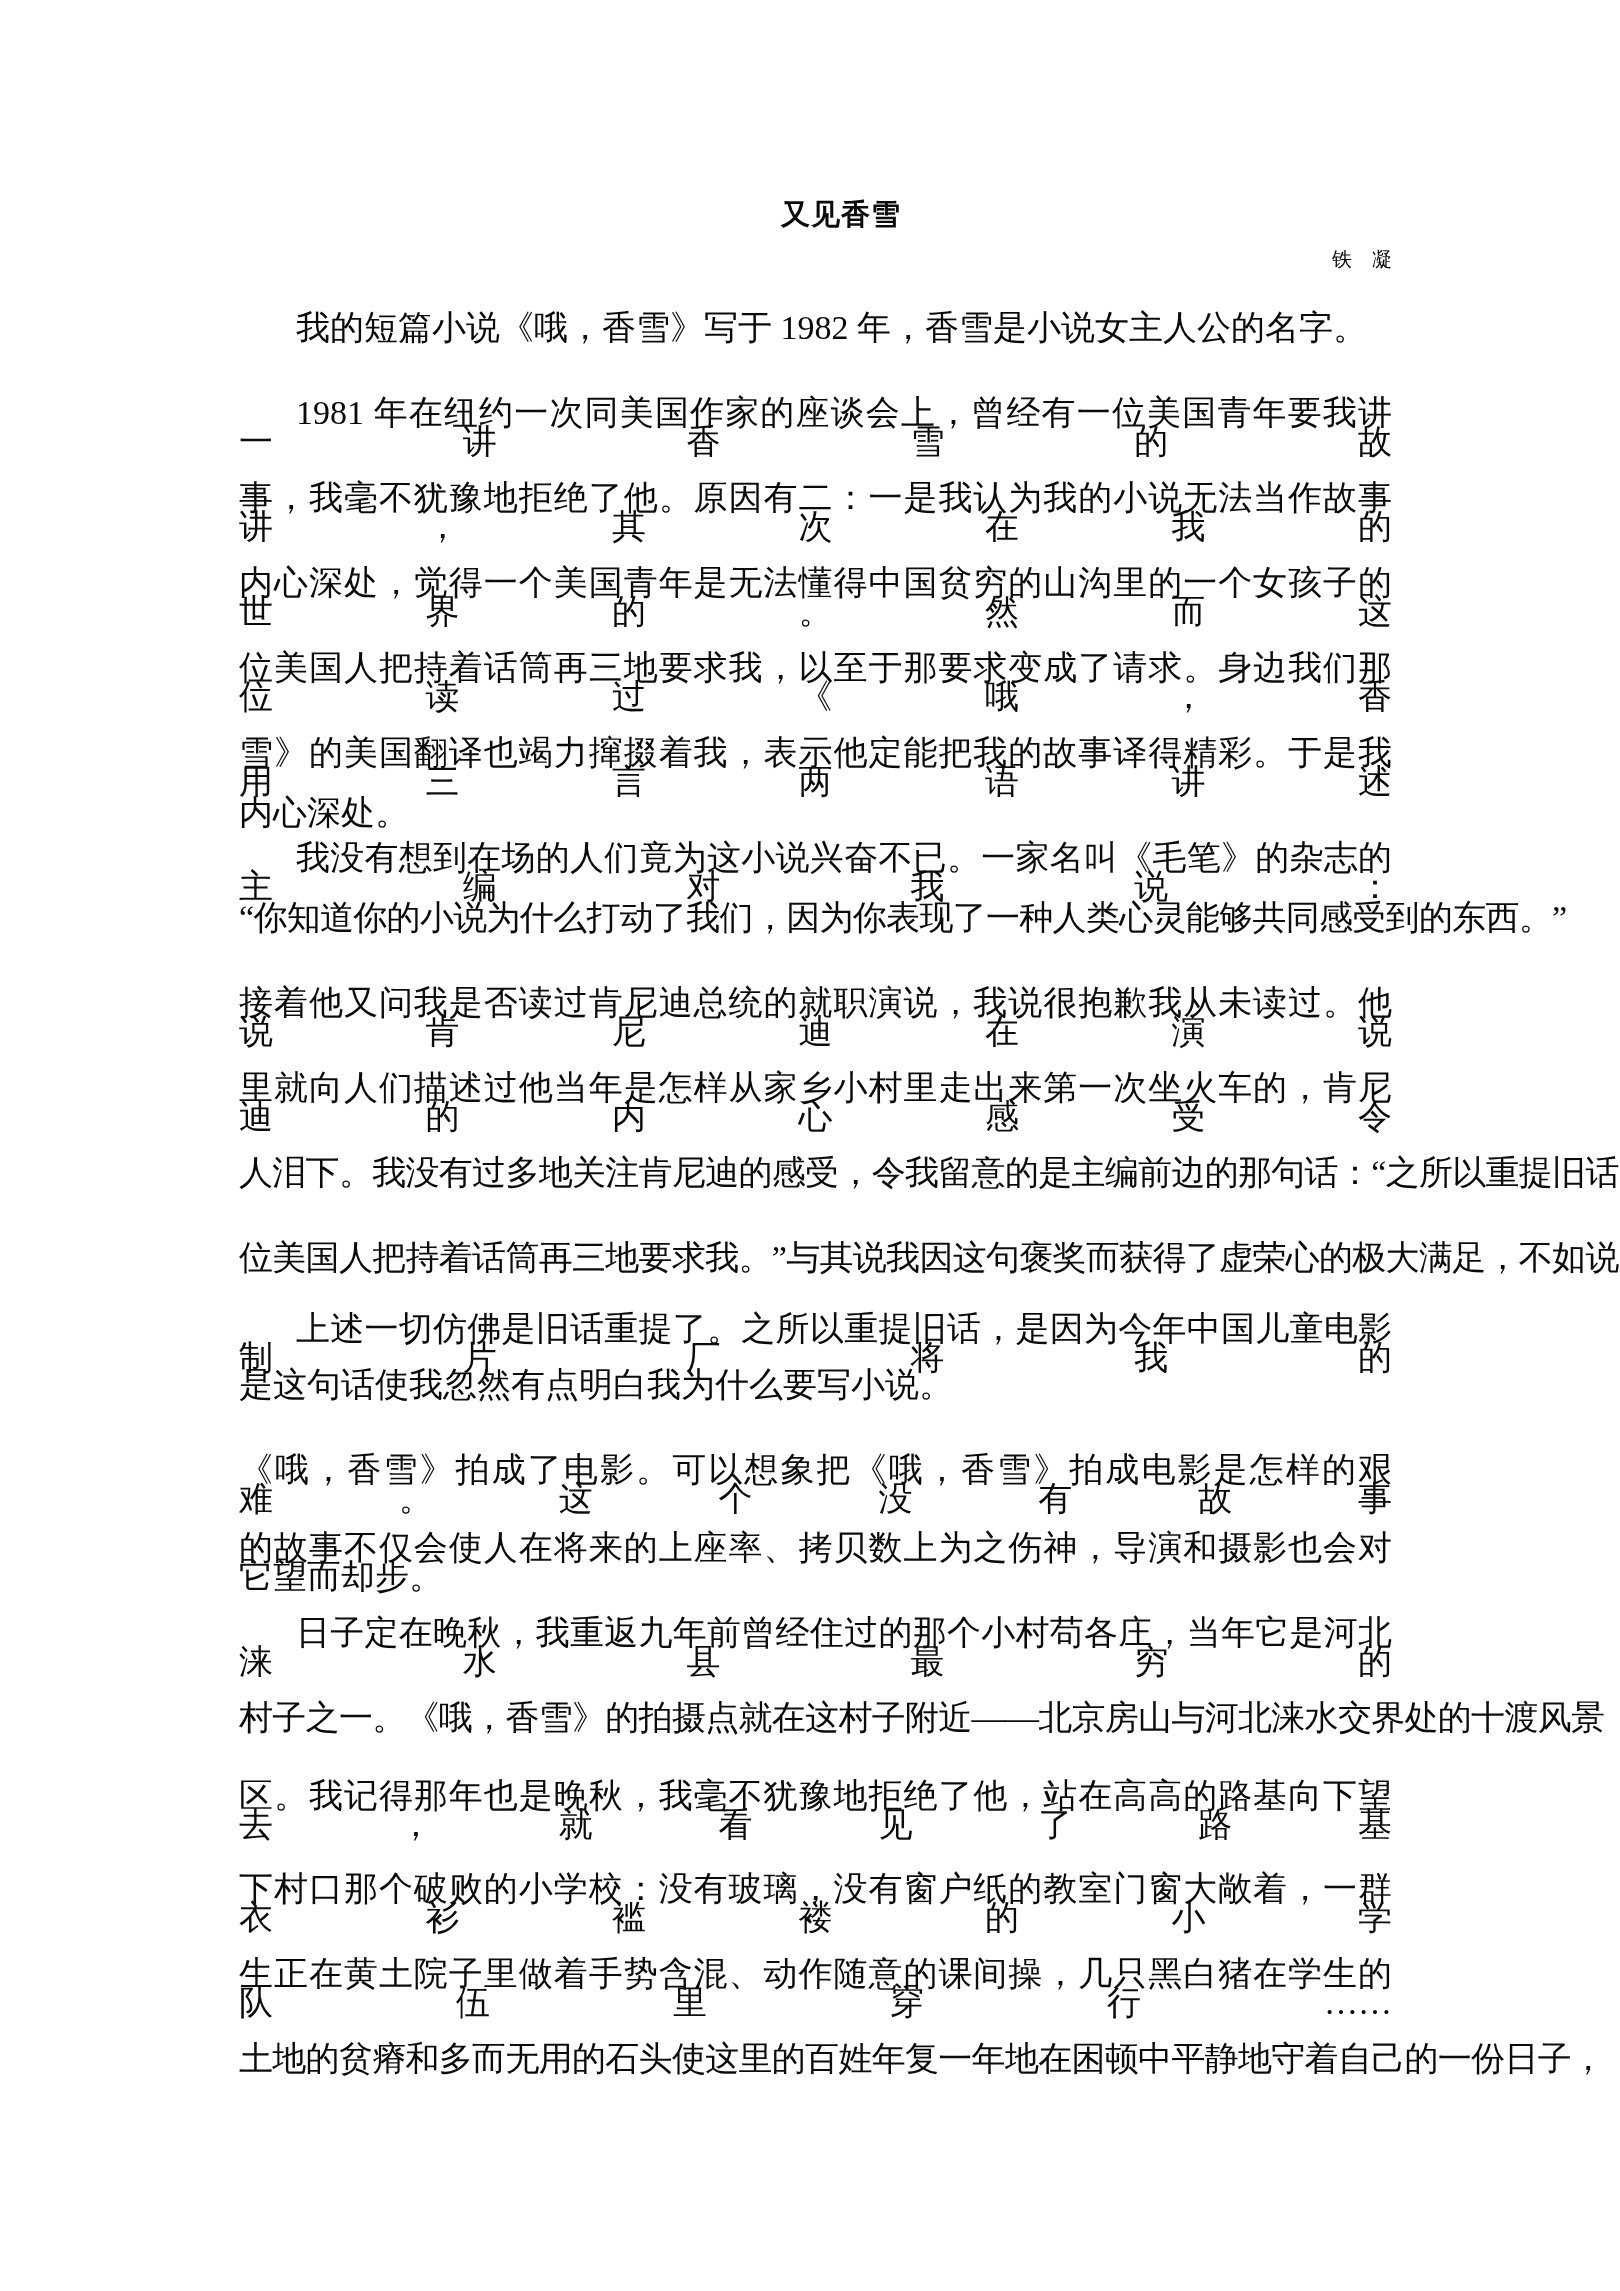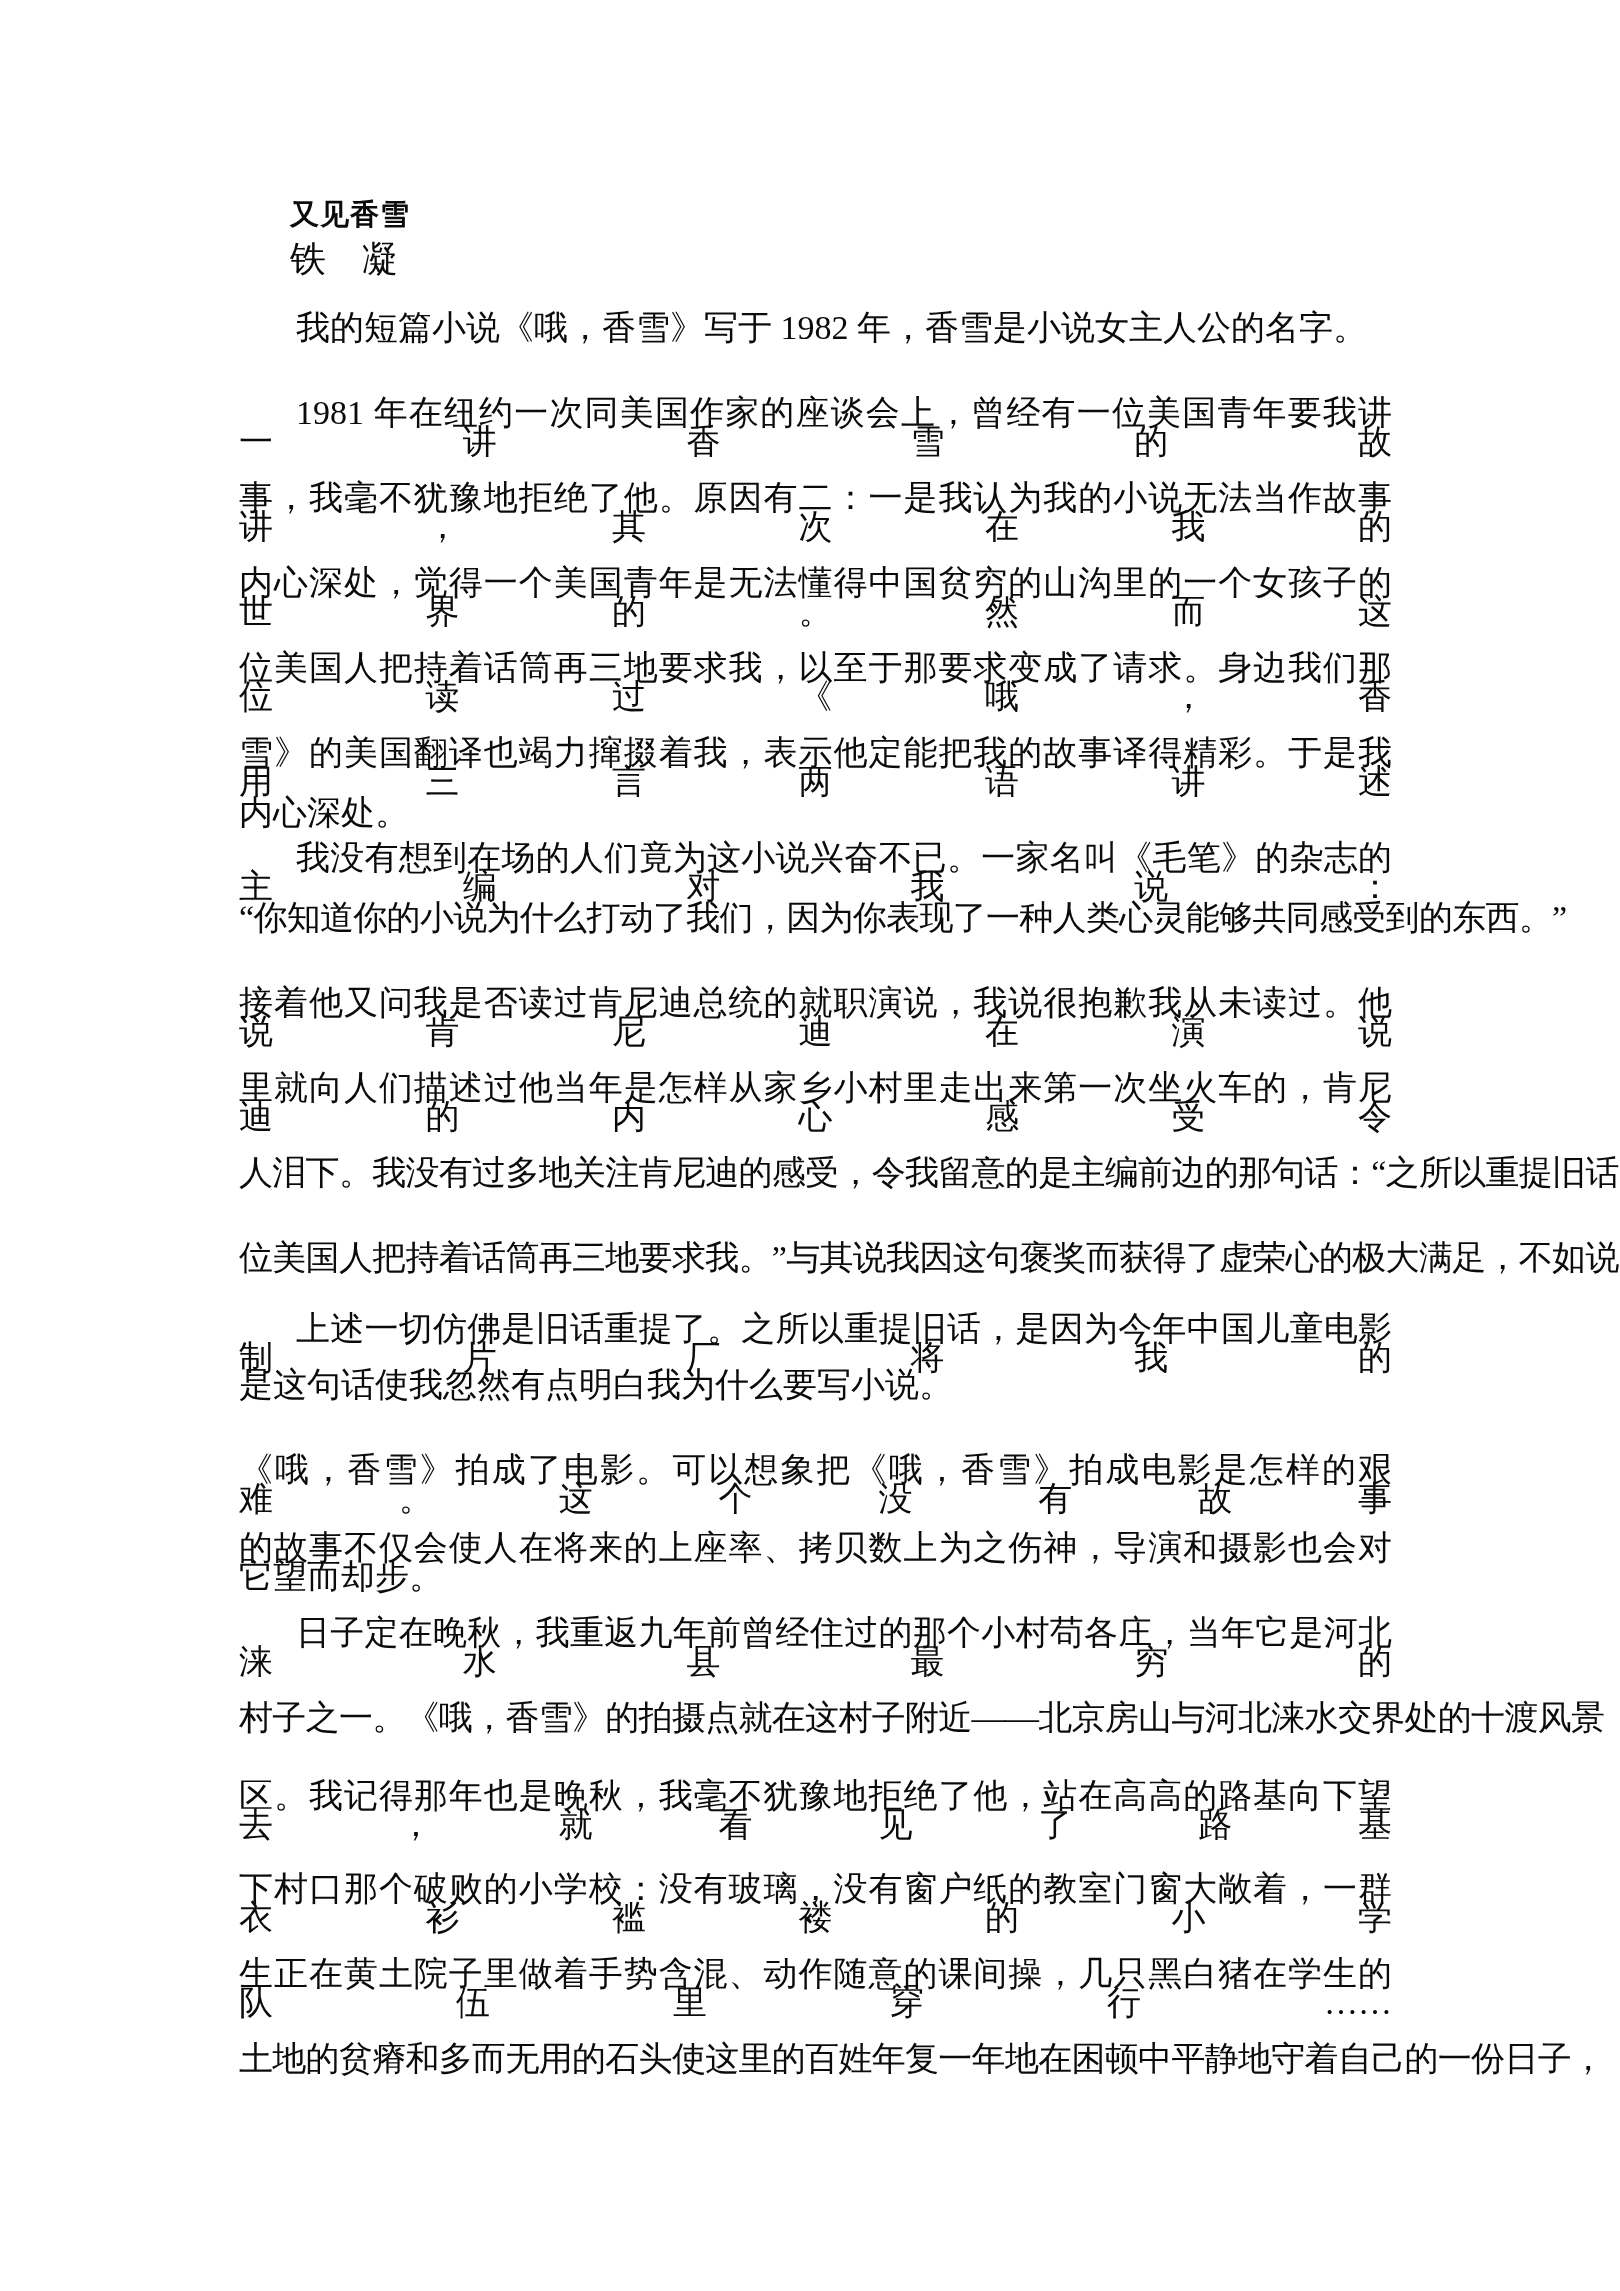--- a/index.html
+++ b/index.html
@@ -12,32 +12,32 @@
     color:#0b0b0b;
   }
   .doc{
     position:absolute;
     left:239px;top:0;
     width:1153px;
   }
   .title{
     margin-top:198px;
     padding-left:51px;
-    text-align:left;
+    text-align:center;
     font-size:29px;
     line-height:32px;
     height:32px;
     font-weight:bold;
     letter-spacing:1px;
   }
   .author{
     margin-top:14.7px;
     padding-left:51px;
-    text-align:left;
-    font-size:36px;
+    text-align:right;
+    font-size:20px;
     line-height:29px;
     height:29px;
     white-space:pre;
   }
   .line{
     font-size:34px;
     line-height:29px;
     height:29px;
     text-align:justify;
     text-align-last:justify;

